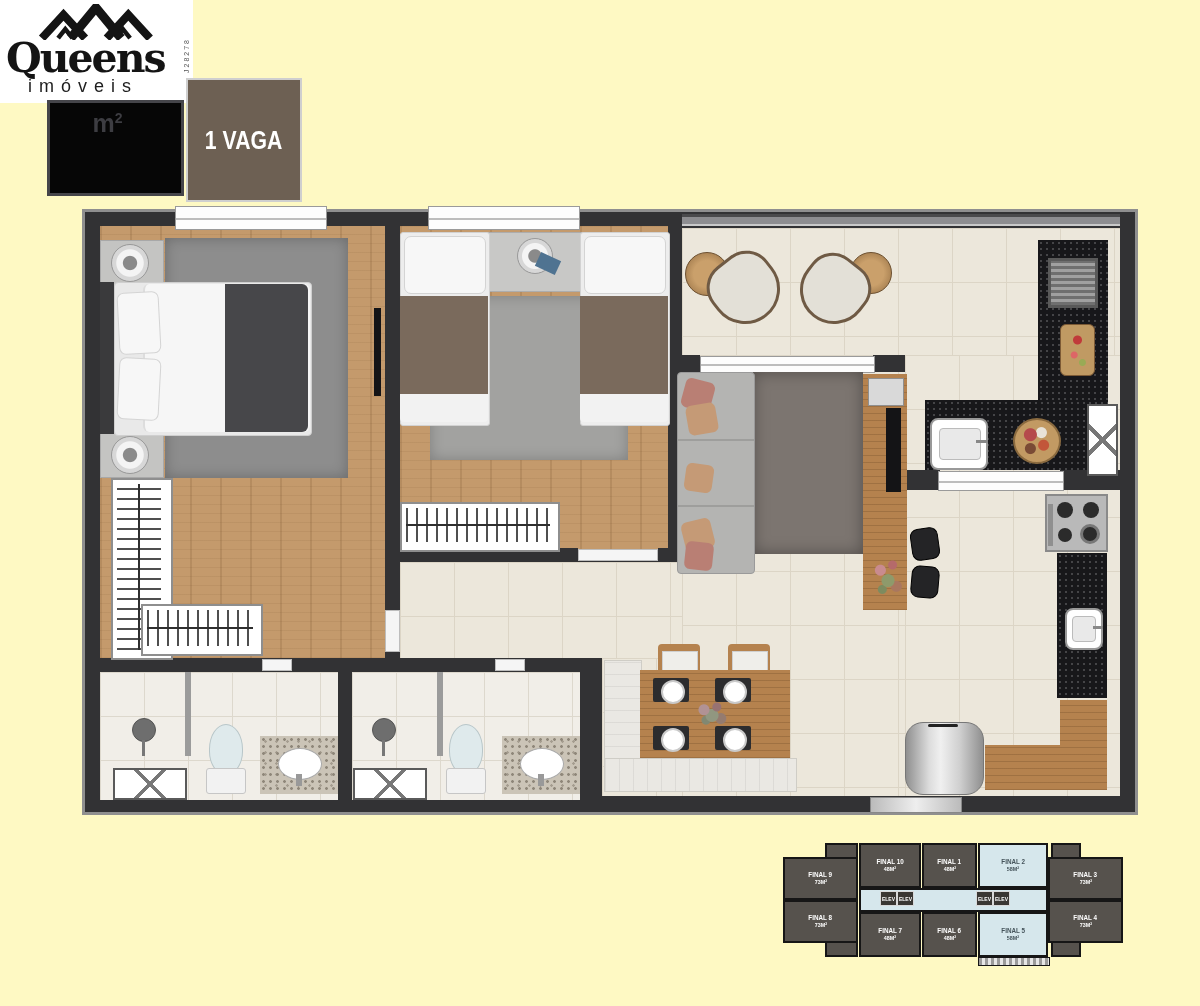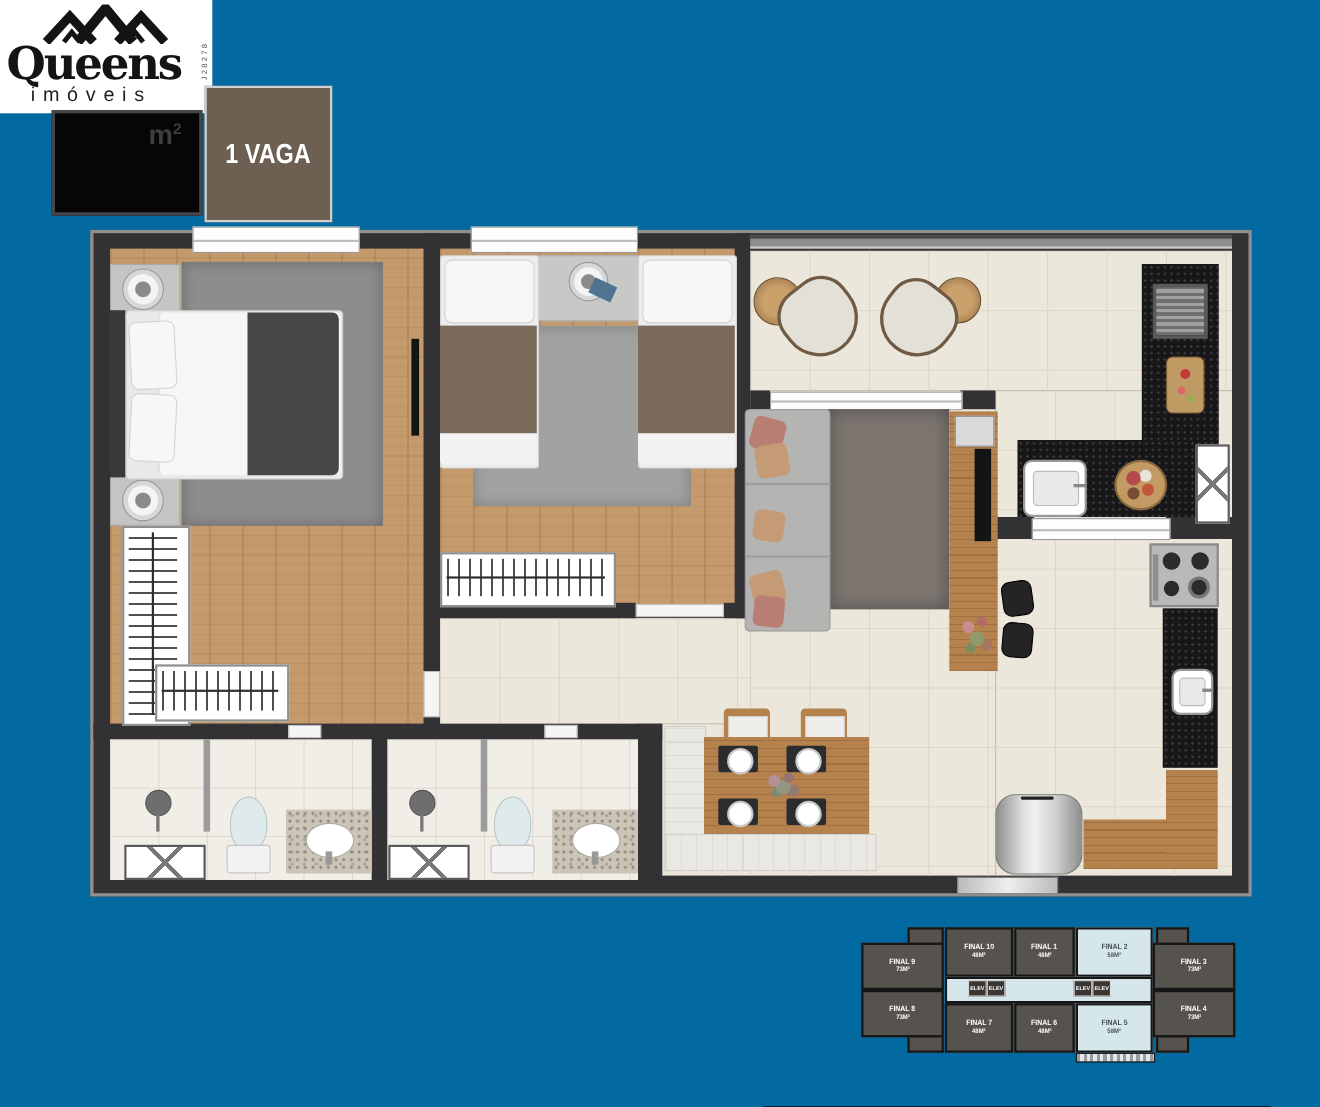--- a/index.html
+++ b/index.html
@@ -1,28 +1,28 @@
 <!DOCTYPE html>
 <html><head>
 <meta charset="utf-8">
 <style>
   html,body{margin:0;padding:0;background:#000;}
-  .stage{position:relative;width:1200px;height:1006px;background:#0369a1;overflow:hidden;
+  .stage{position:relative;width:1200px;height:1006px;background:#fef9c3;overflow:hidden;
          font-family:"Liberation Sans",sans-serif;}
   .a{position:absolute;}
 
   
   .logo-box{left:0;top:0;width:193px;height:103px;background:#fff;}
   .brand{left:6px;top:34px;width:180px;font-family:"DejaVu Serif",serif;font-weight:bold;
          font-size:41px;letter-spacing:-2px;color:#141414;}
   .brand-sub{left:28px;top:76px;font-size:18px;letter-spacing:7px;color:#1d1d1d;font-weight:500;}
   .brand-reg{right:3px;top:38px;writing-mode:vertical-rl;transform:rotate(180deg);
              font-size:7px;letter-spacing:2px;color:#555;}
   .area-box{left:47px;top:100px;width:115px;height:90px;background:#060606;
-            border:3px solid #45454a;text-align:right;padding-right:16px;box-sizing:content-box;}
+            border:3px solid #45454a;text-align:center;padding-right:16px;box-sizing:content-box;}
   .area-unit{font-size:25px;font-weight:bold;color:#3d3d42;margin-top:6px;}
   .area-unit sup{font-size:14px;}
   .area-val{font-size:46px;font-weight:bold;color:#3d3d42;margin-top:-12px;line-height:1;}
   .vaga-box{left:186px;top:78px;width:112px;height:120px;background:#6d6053;border:2px solid #cfcfcf;
             display:flex;align-items:center;justify-content:center;}
   .vaga-box span{color:#fff;font-weight:bold;font-size:25px;transform:scaleX(.85);white-space:nowrap;}
 
   
   .plan{left:82px;top:209px;width:1050px;height:600px;background:#323234;border:3px solid #8f8f8f;}
   .wall{background:#323234;}

